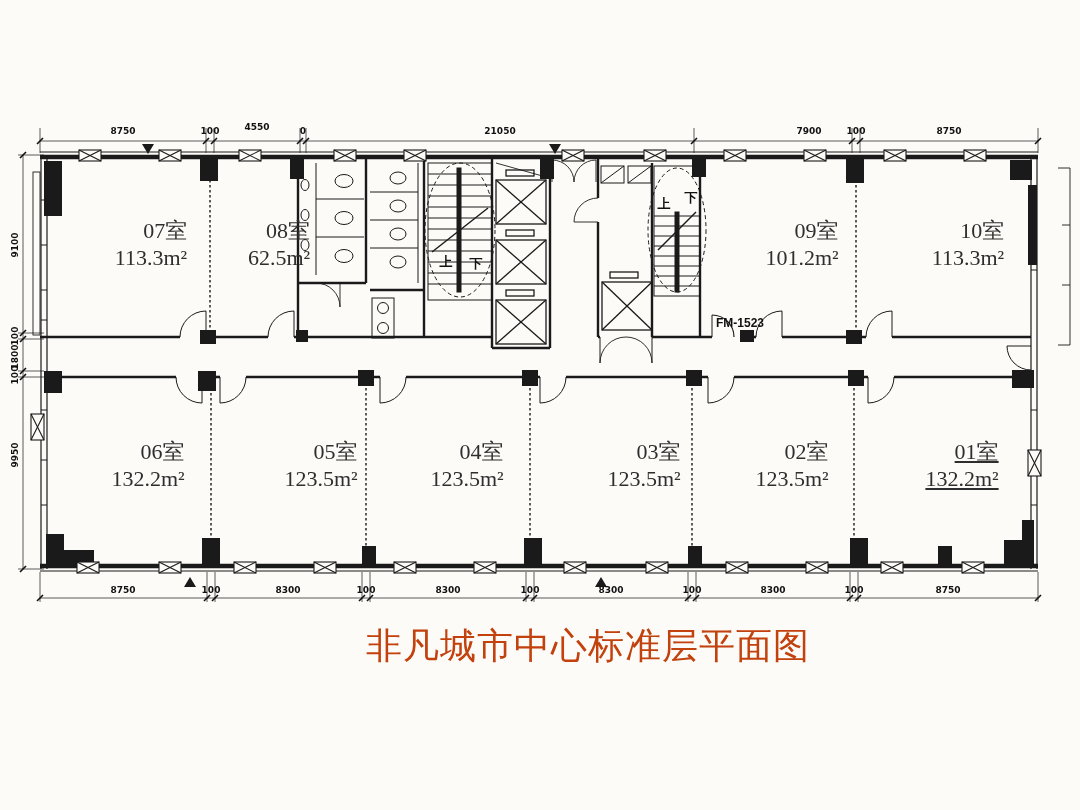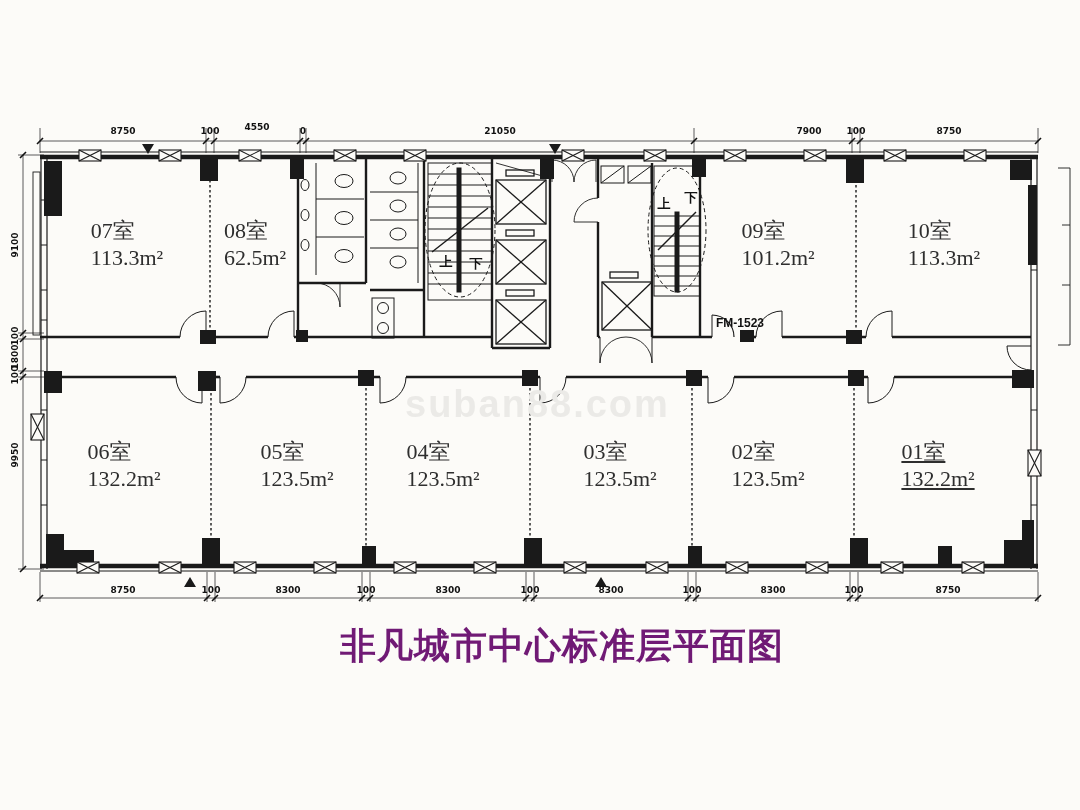--- a/index.html
+++ b/index.html
@@ -11,52 +11,51 @@
   }
   svg{position:absolute;left:0;top:0;}
   .abs{position:absolute;}
   .watermark{
     left:405px;top:383px;width:300px;
     font-size:38px;font-weight:bold;letter-spacing:2px;
     color:#ebeae7;white-space:nowrap;z-index:1;
     font-family:"Liberation Sans",sans-serif;
   }
   .room-label{
-    transform:translateX(-50%);text-align:left;z-index:2;
-    font-family:"Liberation Serif","DejaVu Serif",serif;color:#2e2e2e;
+    transform:translateX(-50%);text-align:right;z-index:2;
+    font-family:"Liberation Serif","DejaVu Serif",serif;color:#2e2e2e;margin-left:24px;
   }
   .room-label .rname{font-size:22px;line-height:24px;}
   .room-label .rarea{font-size:22px;line-height:30px;}
   .dim{
     font-size:9px;font-weight:bold;color:#111;z-index:2;
     transform:translateX(-50%);white-space:nowrap;
     font-family:"DejaVu Sans",sans-serif;
   }
   .dim-left{transform:translate(-50%,-50%) rotate(-90deg);}
   .stair-label{
     font-size:13px;font-weight:bold;color:#111;z-index:2;
     transform:translate(-50%,-50%);
     font-family:"Liberation Serif","DejaVu Serif",serif;
   }
   .door-tag{
     font-size:12px;font-weight:bold;color:#111;z-index:2;white-space:nowrap;
   }
   .title{
-    left:562px;top:622px;transform:translateX(-50%);
-    font-size:36px;font-weight:bold;letter-spacing:1px;white-space:nowrap;
-    color:#701a75;z-index:2;
+    left:588px;top:622px;transform:translateX(-50%);
+    font-size:36px;font-weight:normal;letter-spacing:1px;white-space:nowrap;
+    color:#c2410c;z-index:2;
     font-family:"Liberation Serif","DejaVu Serif",serif;
   }
 </style>
 </head>
 <body>
 
 <div class="plan-wrap">
 
-  <div class="abs watermark">suban88.com</div>
 
   <svg width="1080" height="810" viewBox="0 0 1080 810">
 
     <g stroke="#333" stroke-width="0.8" fill="none">
       <line x1="40" y1="141" x2="1038" y2="141"></line>
       <line x1="40" y1="598" x2="1038" y2="598"></line>
       <line x1="23" y1="155" x2="23" y2="569"></line>
 
       <line x1="40" y1="128" x2="40" y2="153"></line>
         <line x1="206" y1="128" x2="206" y2="153"></line>

